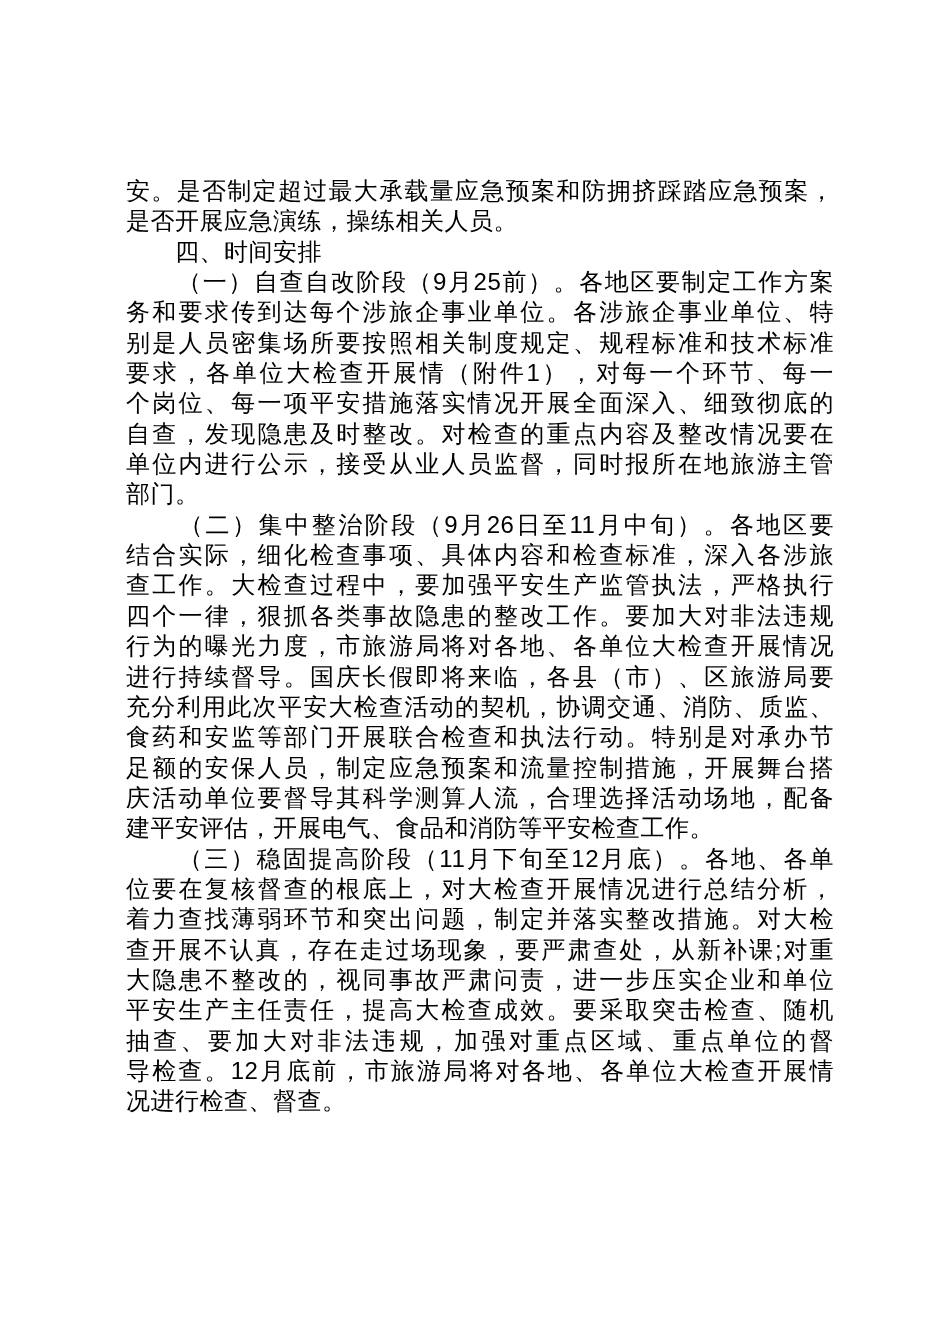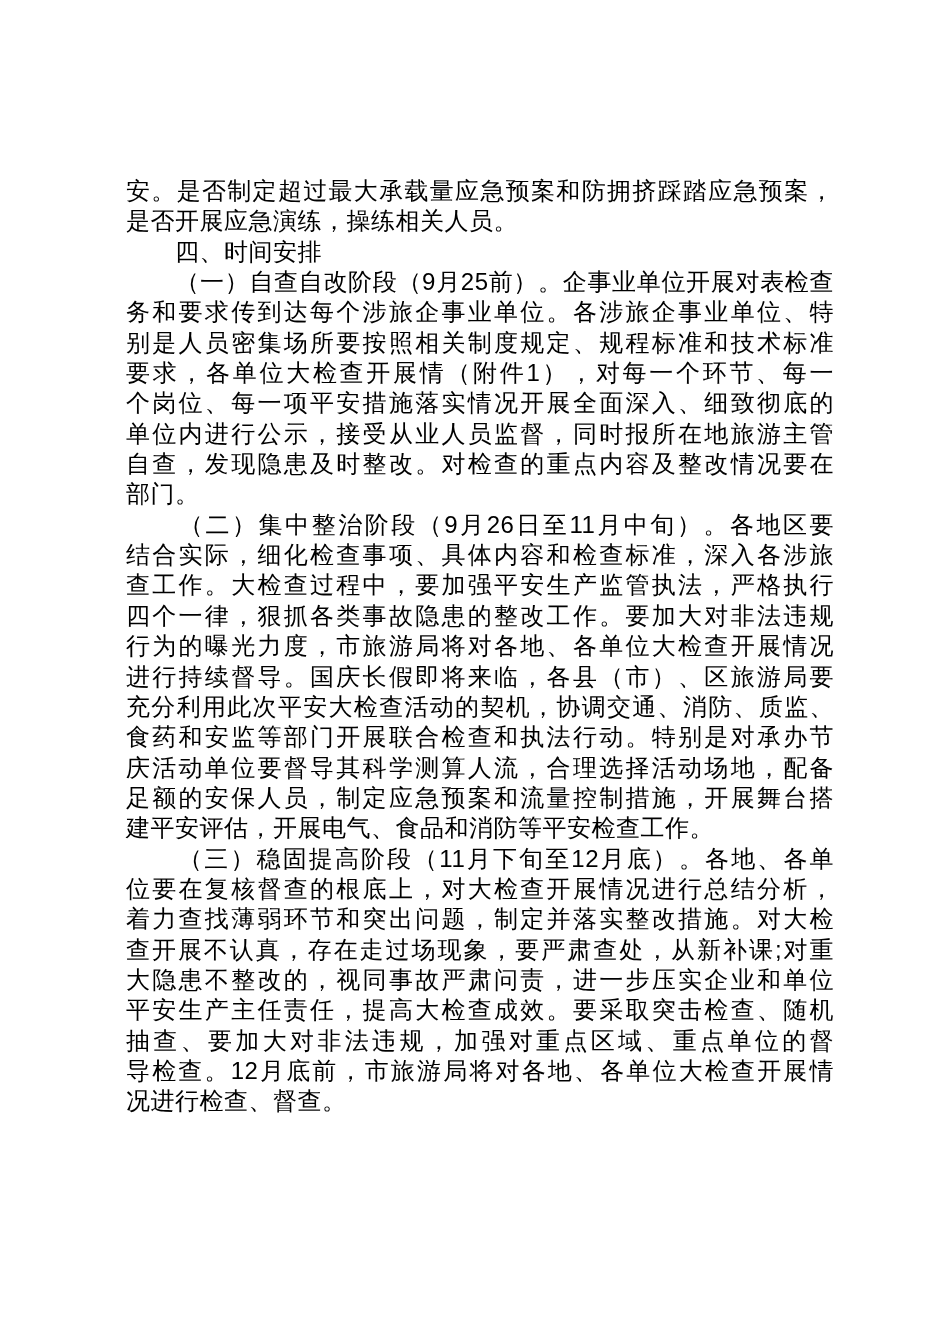--- a/index.html
+++ b/index.html
@@ -51,38 +51,38 @@
   }
 </style>
 </head>
 <body>
 
 <div class="page">
   <div class="text-block">
     <div class="line j">安。是否制定超过最大承载量应急预案和防拥挤踩踏应急预案，</div>
     <div class="line e">是否开展应急演练，操练相关人员。</div>
     <div class="line e">　　四、时间安排</div>
-    <div class="line j">　　（一）自查自改阶段（9月25前）。企事业单位开展对表检查</div>
+    <div class="line j">　　（一）自查自改阶段（9月25前）。各地区要制定工作方案</div>
     <div class="line j">务和要求传到达每个涉旅企事业单位。各涉旅企事业单位、特</div>
     <div class="line j">别是人员密集场所要按照相关制度规定、规程标准和技术标准</div>
     <div class="line j">要求，各单位大检查开展情（附件1），对每一个环节、每一</div>
     <div class="line j">个岗位、每一项平安措施落实情况开展全面深入、细致彻底的</div>
+    <div class="line j">自查，发现隐患及时整改。对检查的重点内容及整改情况要在</div>
     <div class="line j">单位内进行公示，接受从业人员监督，同时报所在地旅游主管</div>
-    <div class="line j">自查，发现隐患及时整改。对检查的重点内容及整改情况要在</div>
     <div class="line e">部门。</div>
     <div class="line j">　　（二）集中整治阶段（9月26日至11月中旬）。各地区要</div>
     <div class="line j">结合实际，细化检查事项、具体内容和检查标准，深入各涉旅</div>
     <div class="line j">查工作。大检查过程中，要加强平安生产监管执法，严格执行</div>
     <div class="line j">四个一律，狠抓各类事故隐患的整改工作。要加大对非法违规</div>
     <div class="line j">行为的曝光力度，市旅游局将对各地、各单位大检查开展情况</div>
     <div class="line j">进行持续督导。国庆长假即将来临，各县（市）、区旅游局要</div>
     <div class="line j">充分利用此次平安大检查活动的契机，协调交通、消防、质监、</div>
     <div class="line j">食药和安监等部门开展联合检查和执法行动。特别是对承办节</div>
+    <div class="line j">足额的安保人员，制定应急预案和流量控制措施，开展舞台搭</div>
     <div class="line j">庆活动单位要督导其科学测算人流，合理选择活动场地，配备</div>
-    <div class="line j">足额的安保人员，制定应急预案和流量控制措施，开展舞台搭</div>
     <div class="line e">建平安评估，开展电气、食品和消防等平安检查工作。</div>
     <div class="line j">　　（三）稳固提高阶段（11月下旬至12月底）。各地、各单</div>
     <div class="line j">位要在复核督查的根底上，对大检查开展情况进行总结分析，</div>
     <div class="line j">着力查找薄弱环节和突出问题，制定并落实整改措施。对大检</div>
     <div class="line j">查开展不认真，存在走过场现象，要严肃查处，从新补课;对重</div>
     <div class="line j">大隐患不整改的，视同事故严肃问责，进一步压实企业和单位</div>
     <div class="line j">平安生产主任责任，提高大检查成效。要采取突击检查、随机</div>
     <div class="line j">抽查、要加大对非法违规，加强对重点区域、重点单位的督</div>
     <div class="line j">导检查。12月底前，市旅游局将对各地、各单位大检查开展情</div>
     <div class="line e">况进行检查、督查。</div>

